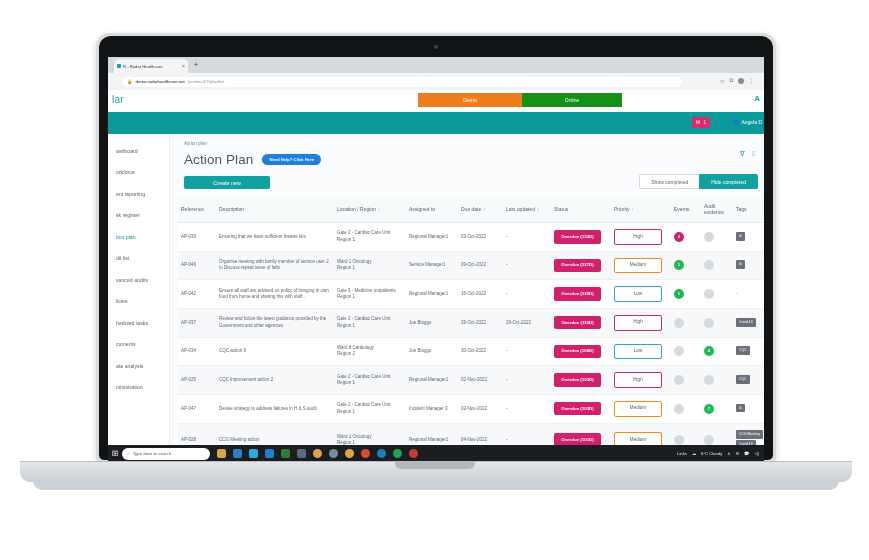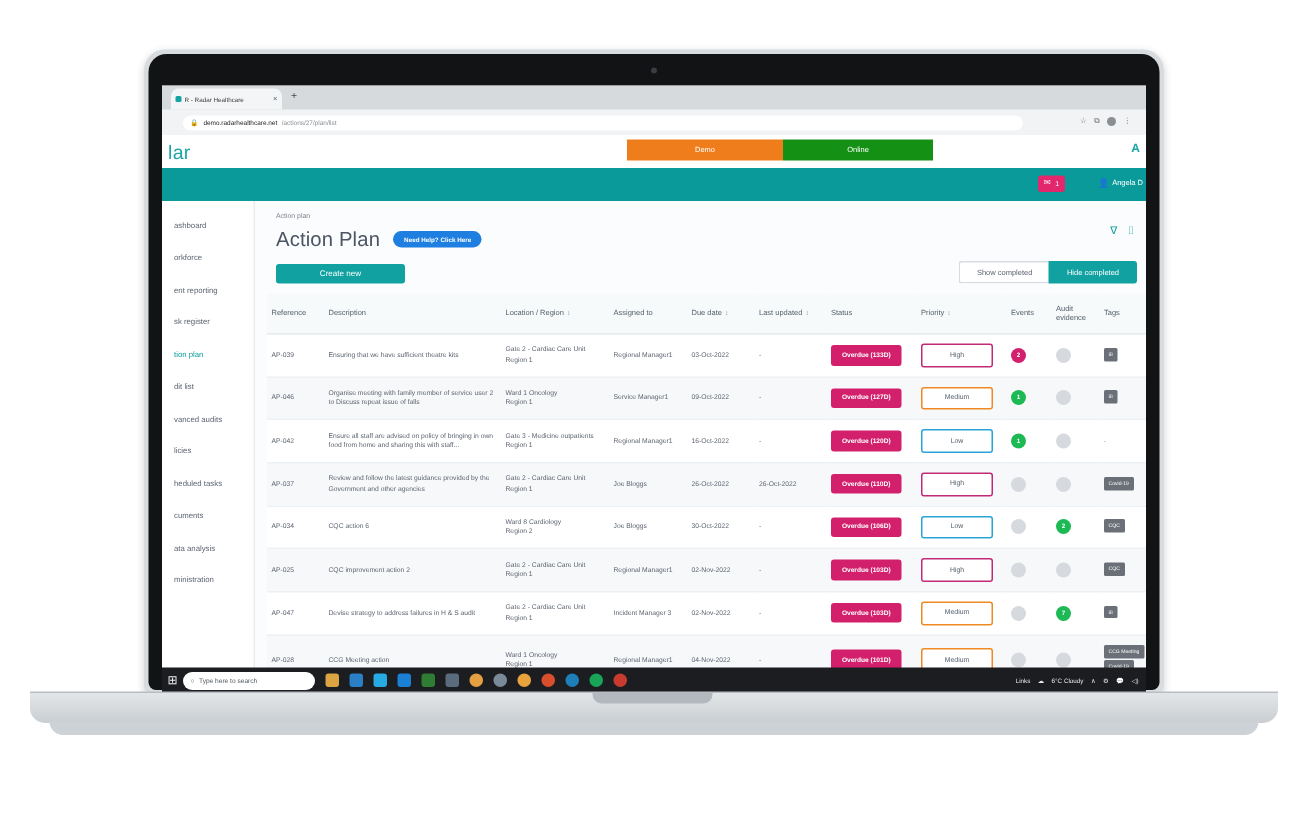--- a/index.html
+++ b/index.html
@@ -93,21 +93,21 @@
   .urlbar-icons { position:absolute; right:10px; top:4px; display:flex; gap:5px; align-items:center; }
   .urlbar-icons span { font-size:5px; color:#5f6368; }
   .avatar-chrome { width:6px;height:6px;border-radius:50%;background:#8a8f94; }
 
   
   .app { position:absolute; left:0; top:33px; width:656px; height:372px; background:#ffffff; }
 
   .brandbar { position:absolute; left:0; top:0; width:656px; height:22px; background:#ffffff; }
   .brand-logo {
     position:absolute; left:4px; top:4px;
-    font-size:13px; color:#1aa6a6; font-weight:400; letter-spacing:.2px;
+    font-size:10px; color:#1aa6a6; font-weight:400; letter-spacing:.2px;
   }
   .env-demo {
     position:absolute; left:310px; top:3px; width:104px; height:14px;
     background:#f07d1b; color:#fff; font-size:5px;
     display:flex; align-items:center; justify-content:center;
   }
   .env-online {
     position:absolute; left:414px; top:3px; width:100px; height:14px;
     background:#149014; color:#fff; font-size:5px;
     display:flex; align-items:center; justify-content:center;

